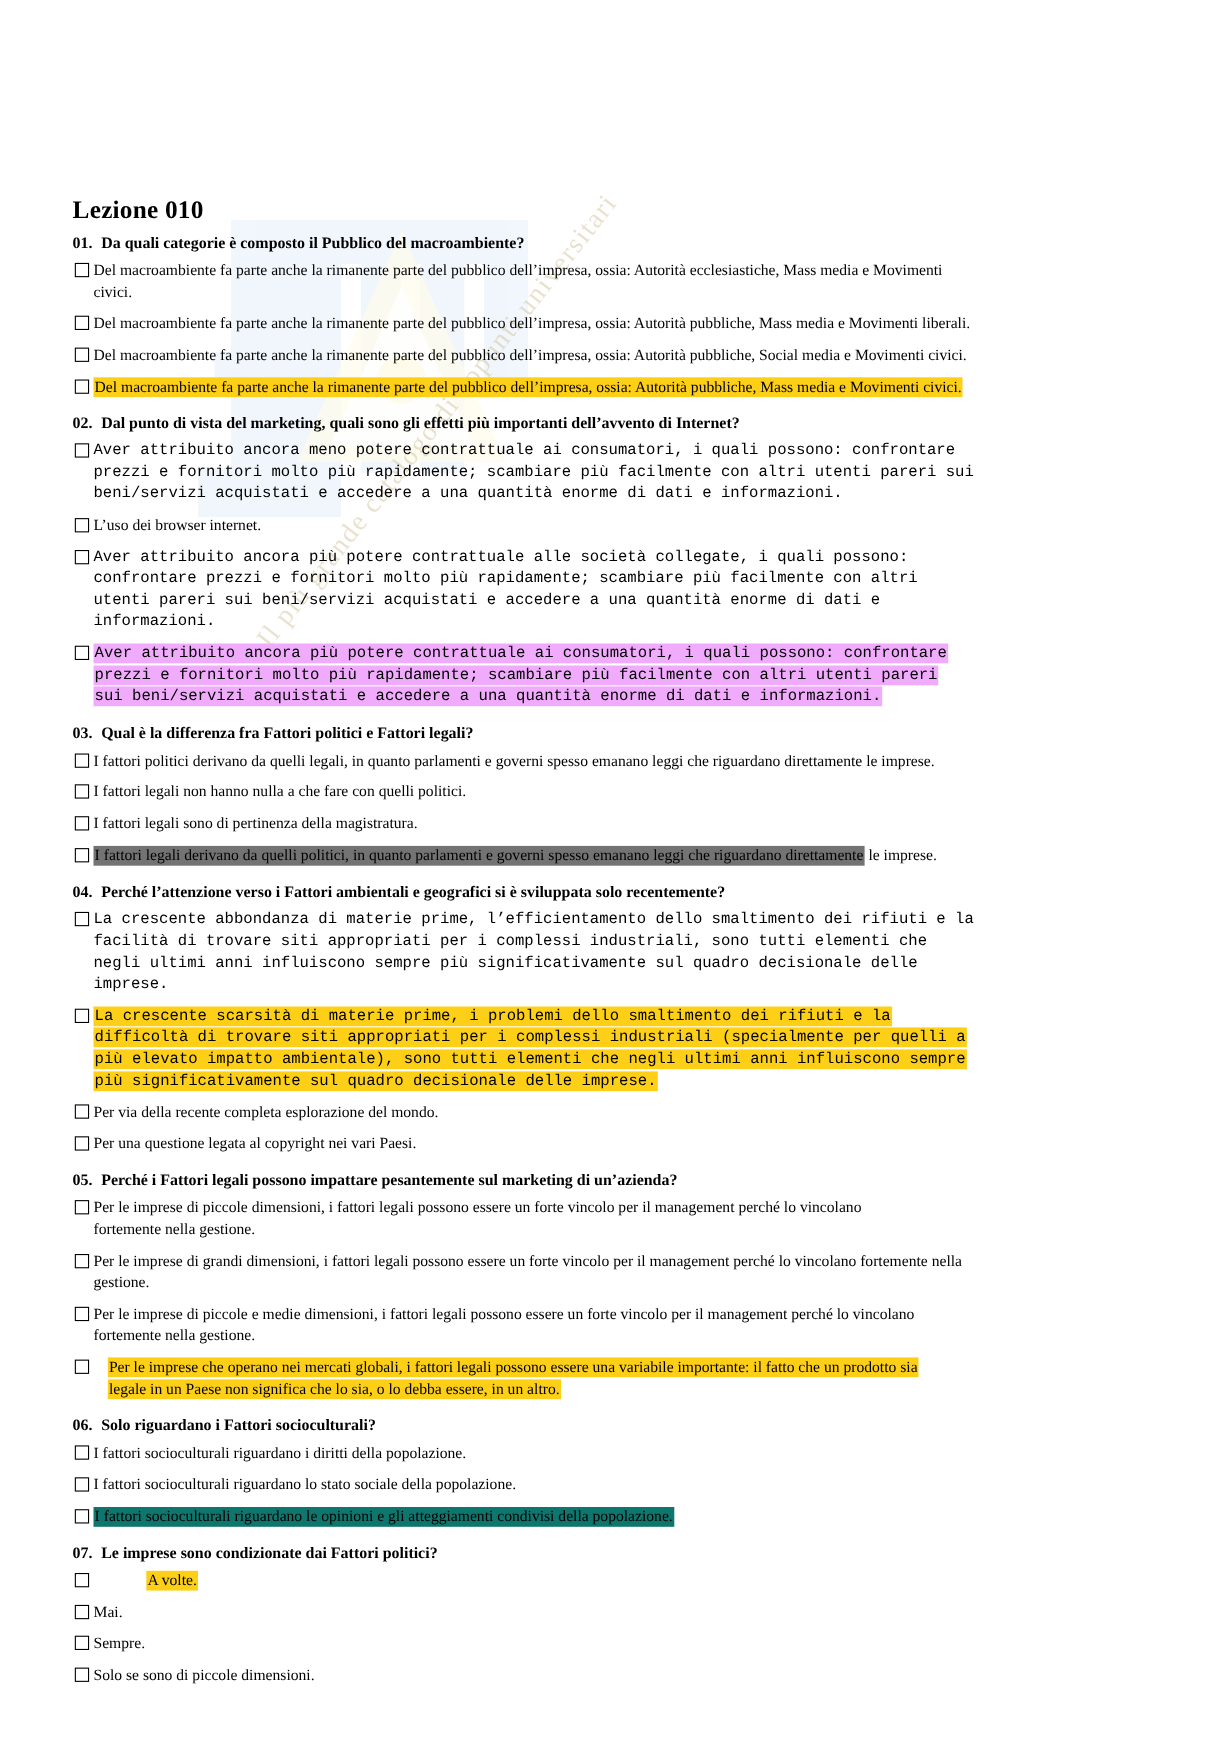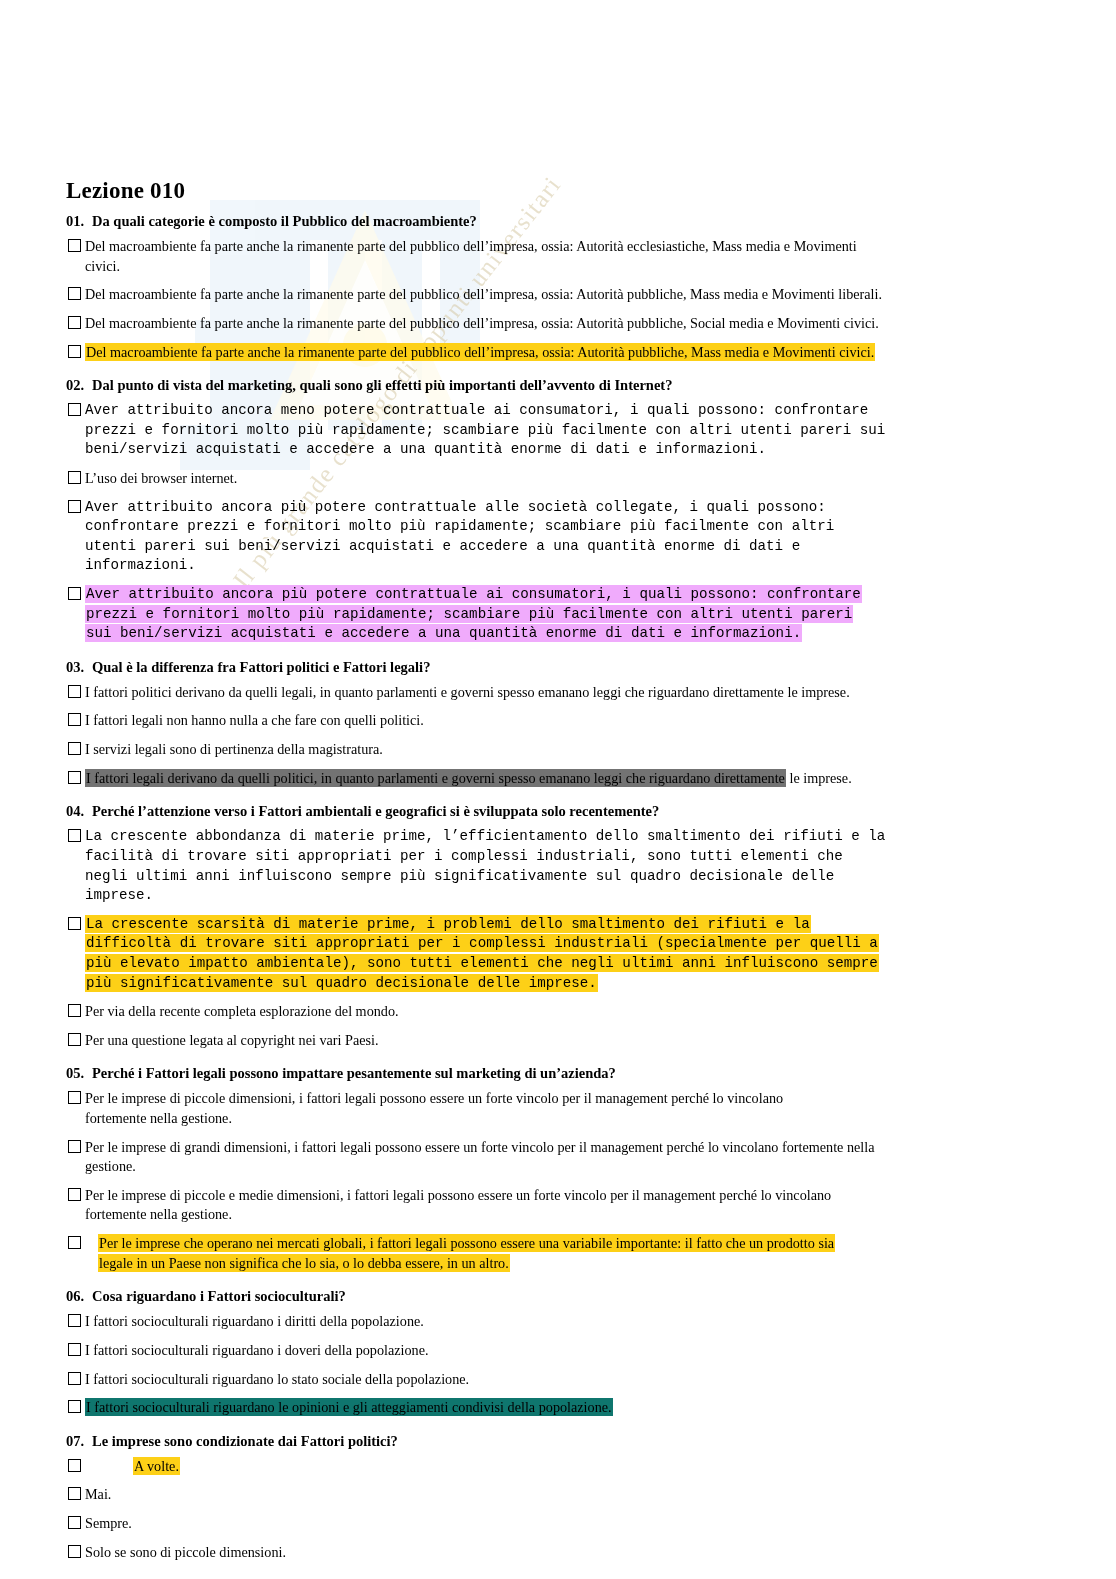--- a/index.html
+++ b/index.html
@@ -198,21 +198,21 @@
           <div class="answer-row">
             <span class="checkbox"></span>
             <span class="answer-text">I fattori politici derivano da quelli legali, in quanto parlamenti e governi spesso emanano leggi che riguardano direttamente le imprese.</span>
           </div>
           <div class="answer-row">
             <span class="checkbox"></span>
             <span class="answer-text">I fattori legali non hanno nulla a che fare con quelli politici.</span>
           </div>
           <div class="answer-row">
             <span class="checkbox"></span>
-            <span class="answer-text">I servizi legali sono di pertinenza della magistratura.</span>
+            <span class="answer-text">I fattori legali sono di pertinenza della magistratura.</span>
           </div>
           <div class="answer-row">
             <span class="checkbox"></span>
             <span class="answer-text"><span class="mark" style="background-color: #737373;">I fattori legali derivano da quelli politici, in quanto parlamenti e governi spesso emanano leggi che riguardano direttamente</span> le imprese.</span>
           </div>
         </div>
       </div>
       <div class="question-block">
         <div class="q-heading">
           <span class="q-num">04.</span>
@@ -257,30 +257,26 @@
           </div>
           <div class="answer-row">
             <span class="checkbox"></span>
             <span class="answer-text w-mid"><span class="mark" style="background-color: rgb(253, 208, 23); margin-left: 13px;">Per le imprese che operano nei mercati globali, i fattori legali possono essere una variabile importante: il fatto che un prodotto sia legale in un Paese non significa che lo sia, o lo debba essere, in un altro.</span></span>
           </div>
         </div>
       </div>
       <div class="question-block">
         <div class="q-heading">
           <span class="q-num">06.</span>
-          <span class="q-text">Cosa riguardano i Fattori socioculturali?</span>
+          <span class="q-text">Solo riguardano i Fattori socioculturali?</span>
         </div>
         <div class="answers">
           <div class="answer-row">
             <span class="checkbox"></span>
             <span class="answer-text">I fattori socioculturali riguardano i diritti della popolazione.</span>
-          </div>
-          <div class="answer-row">
-            <span class="checkbox"></span>
-            <span class="answer-text">I fattori socioculturali riguardano i doveri della popolazione.</span>
           </div>
           <div class="answer-row">
             <span class="checkbox"></span>
             <span class="answer-text">I fattori socioculturali riguardano lo stato sociale della popolazione.</span>
           </div>
           <div class="answer-row">
             <span class="checkbox"></span>
             <span class="answer-text"><span class="mark" style="background-color: #0f766e;">I fattori socioculturali riguardano le opinioni e gli atteggiamenti condivisi della popolazione.</span></span>
           </div>
         </div>

